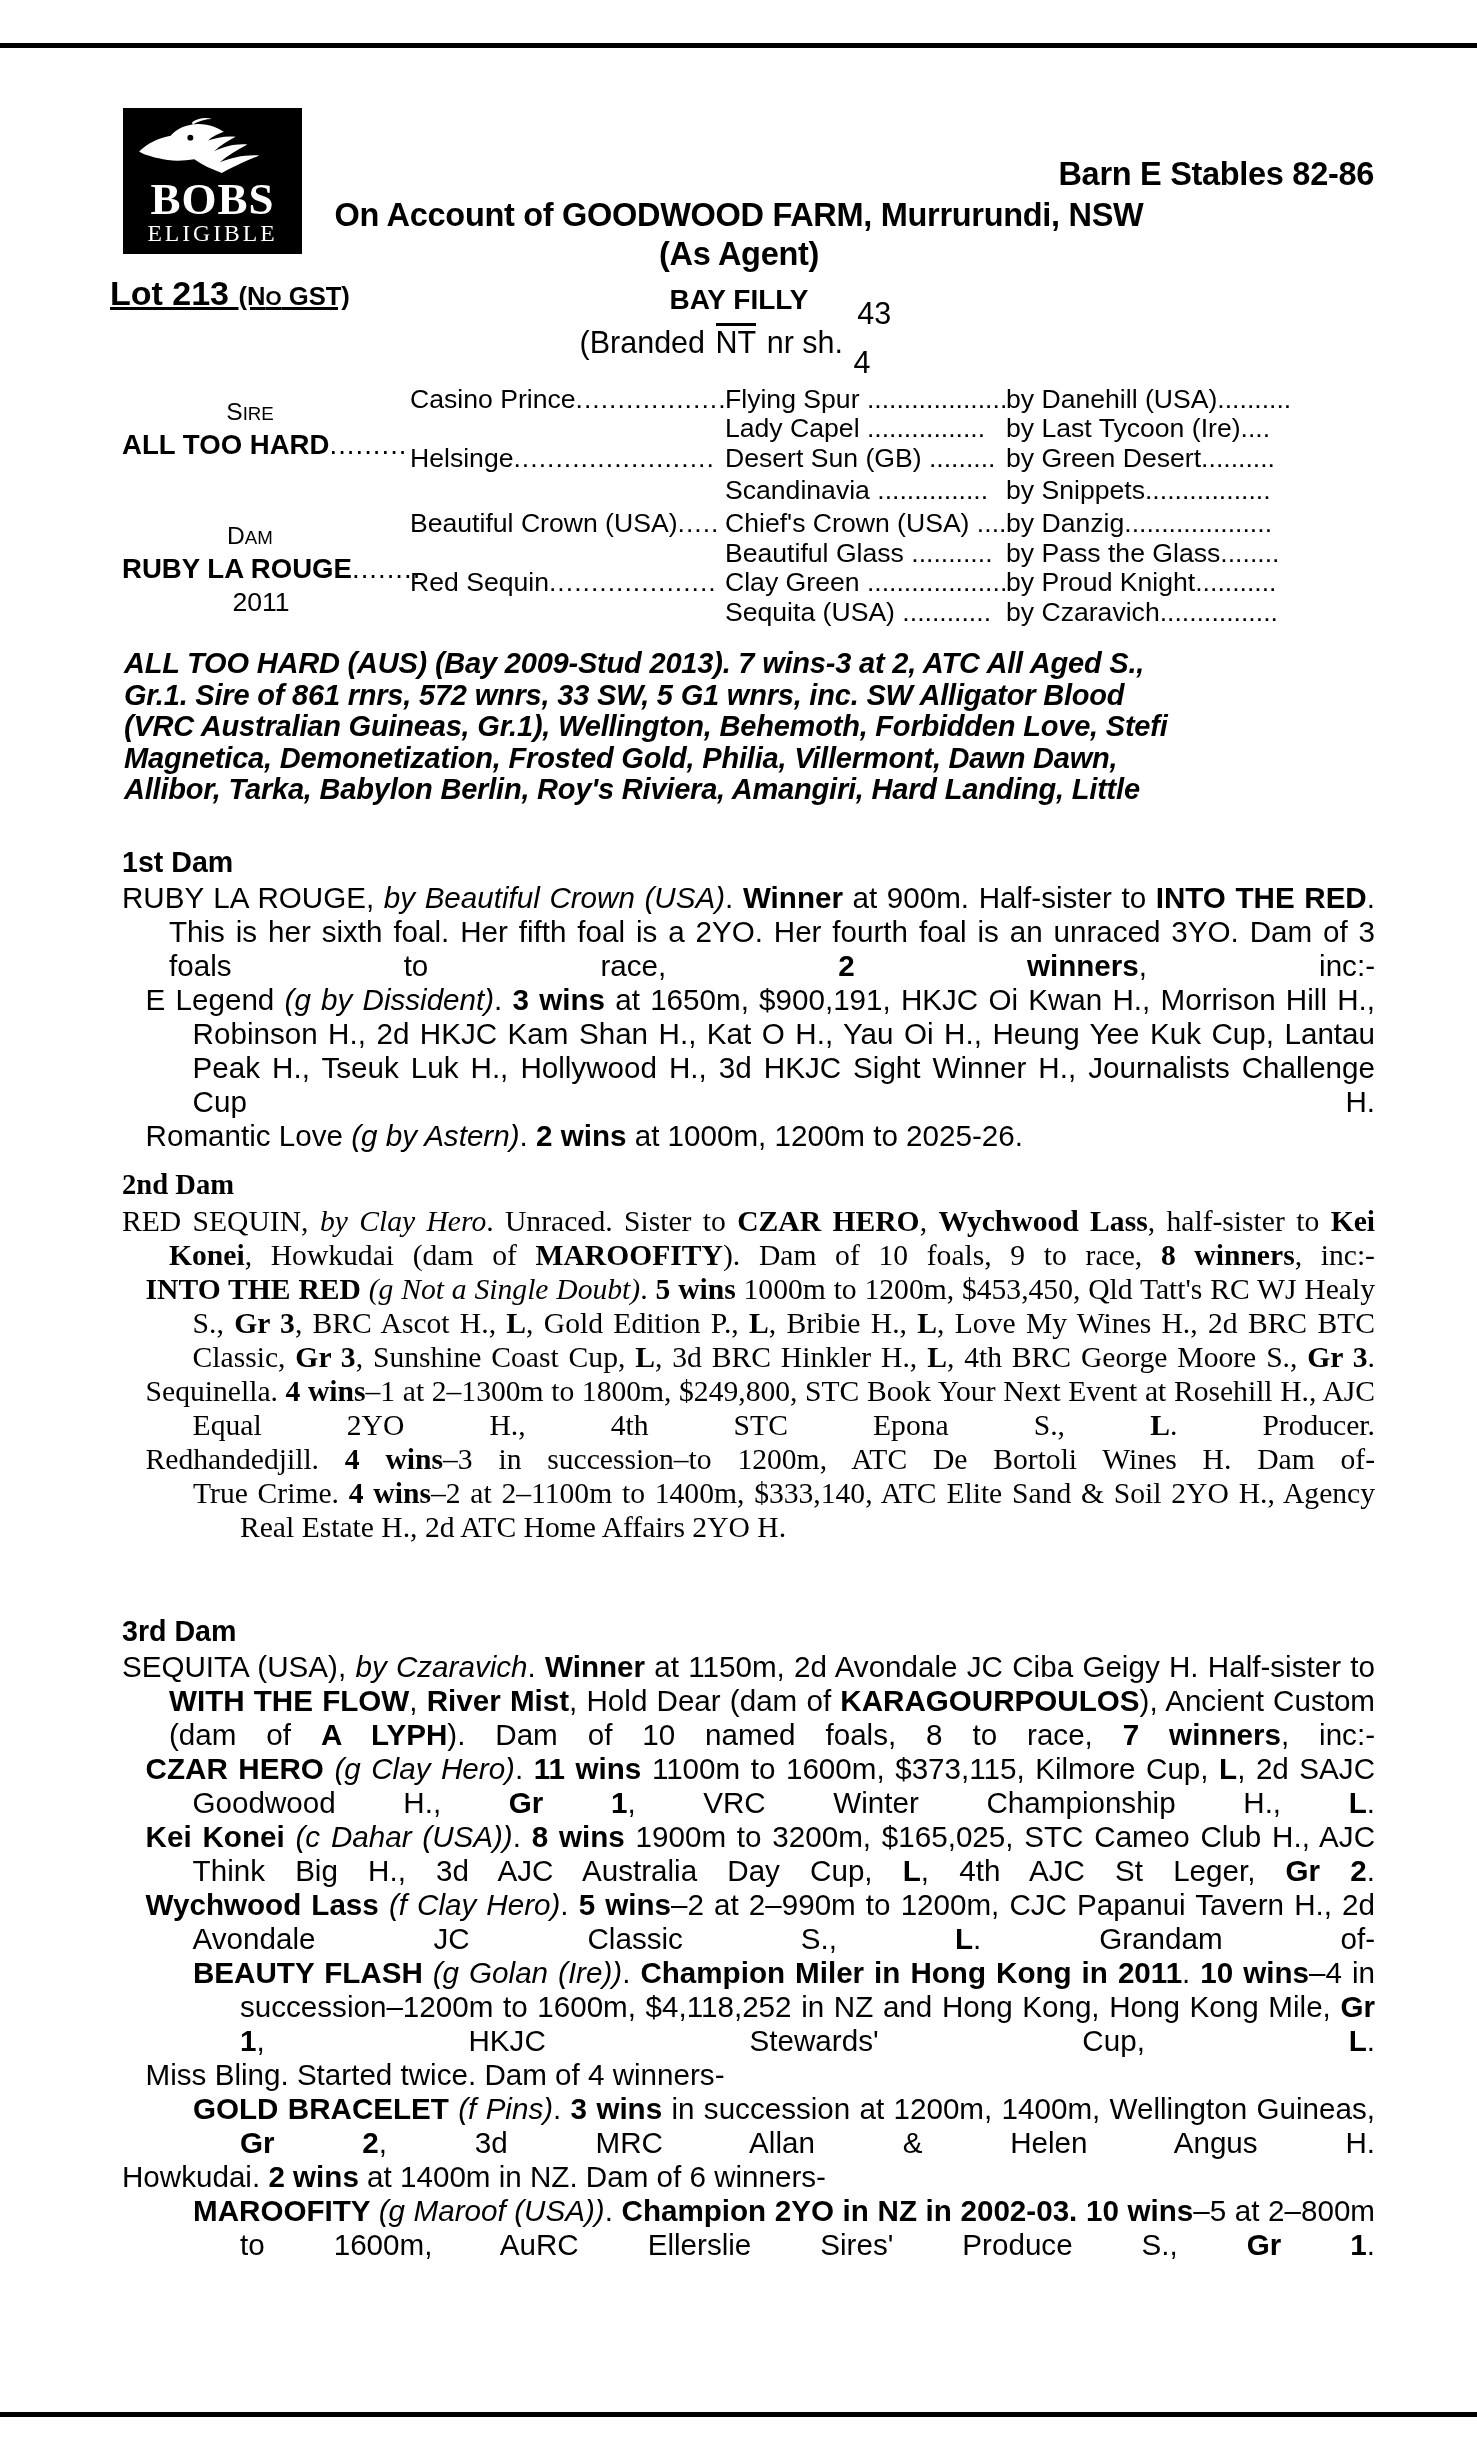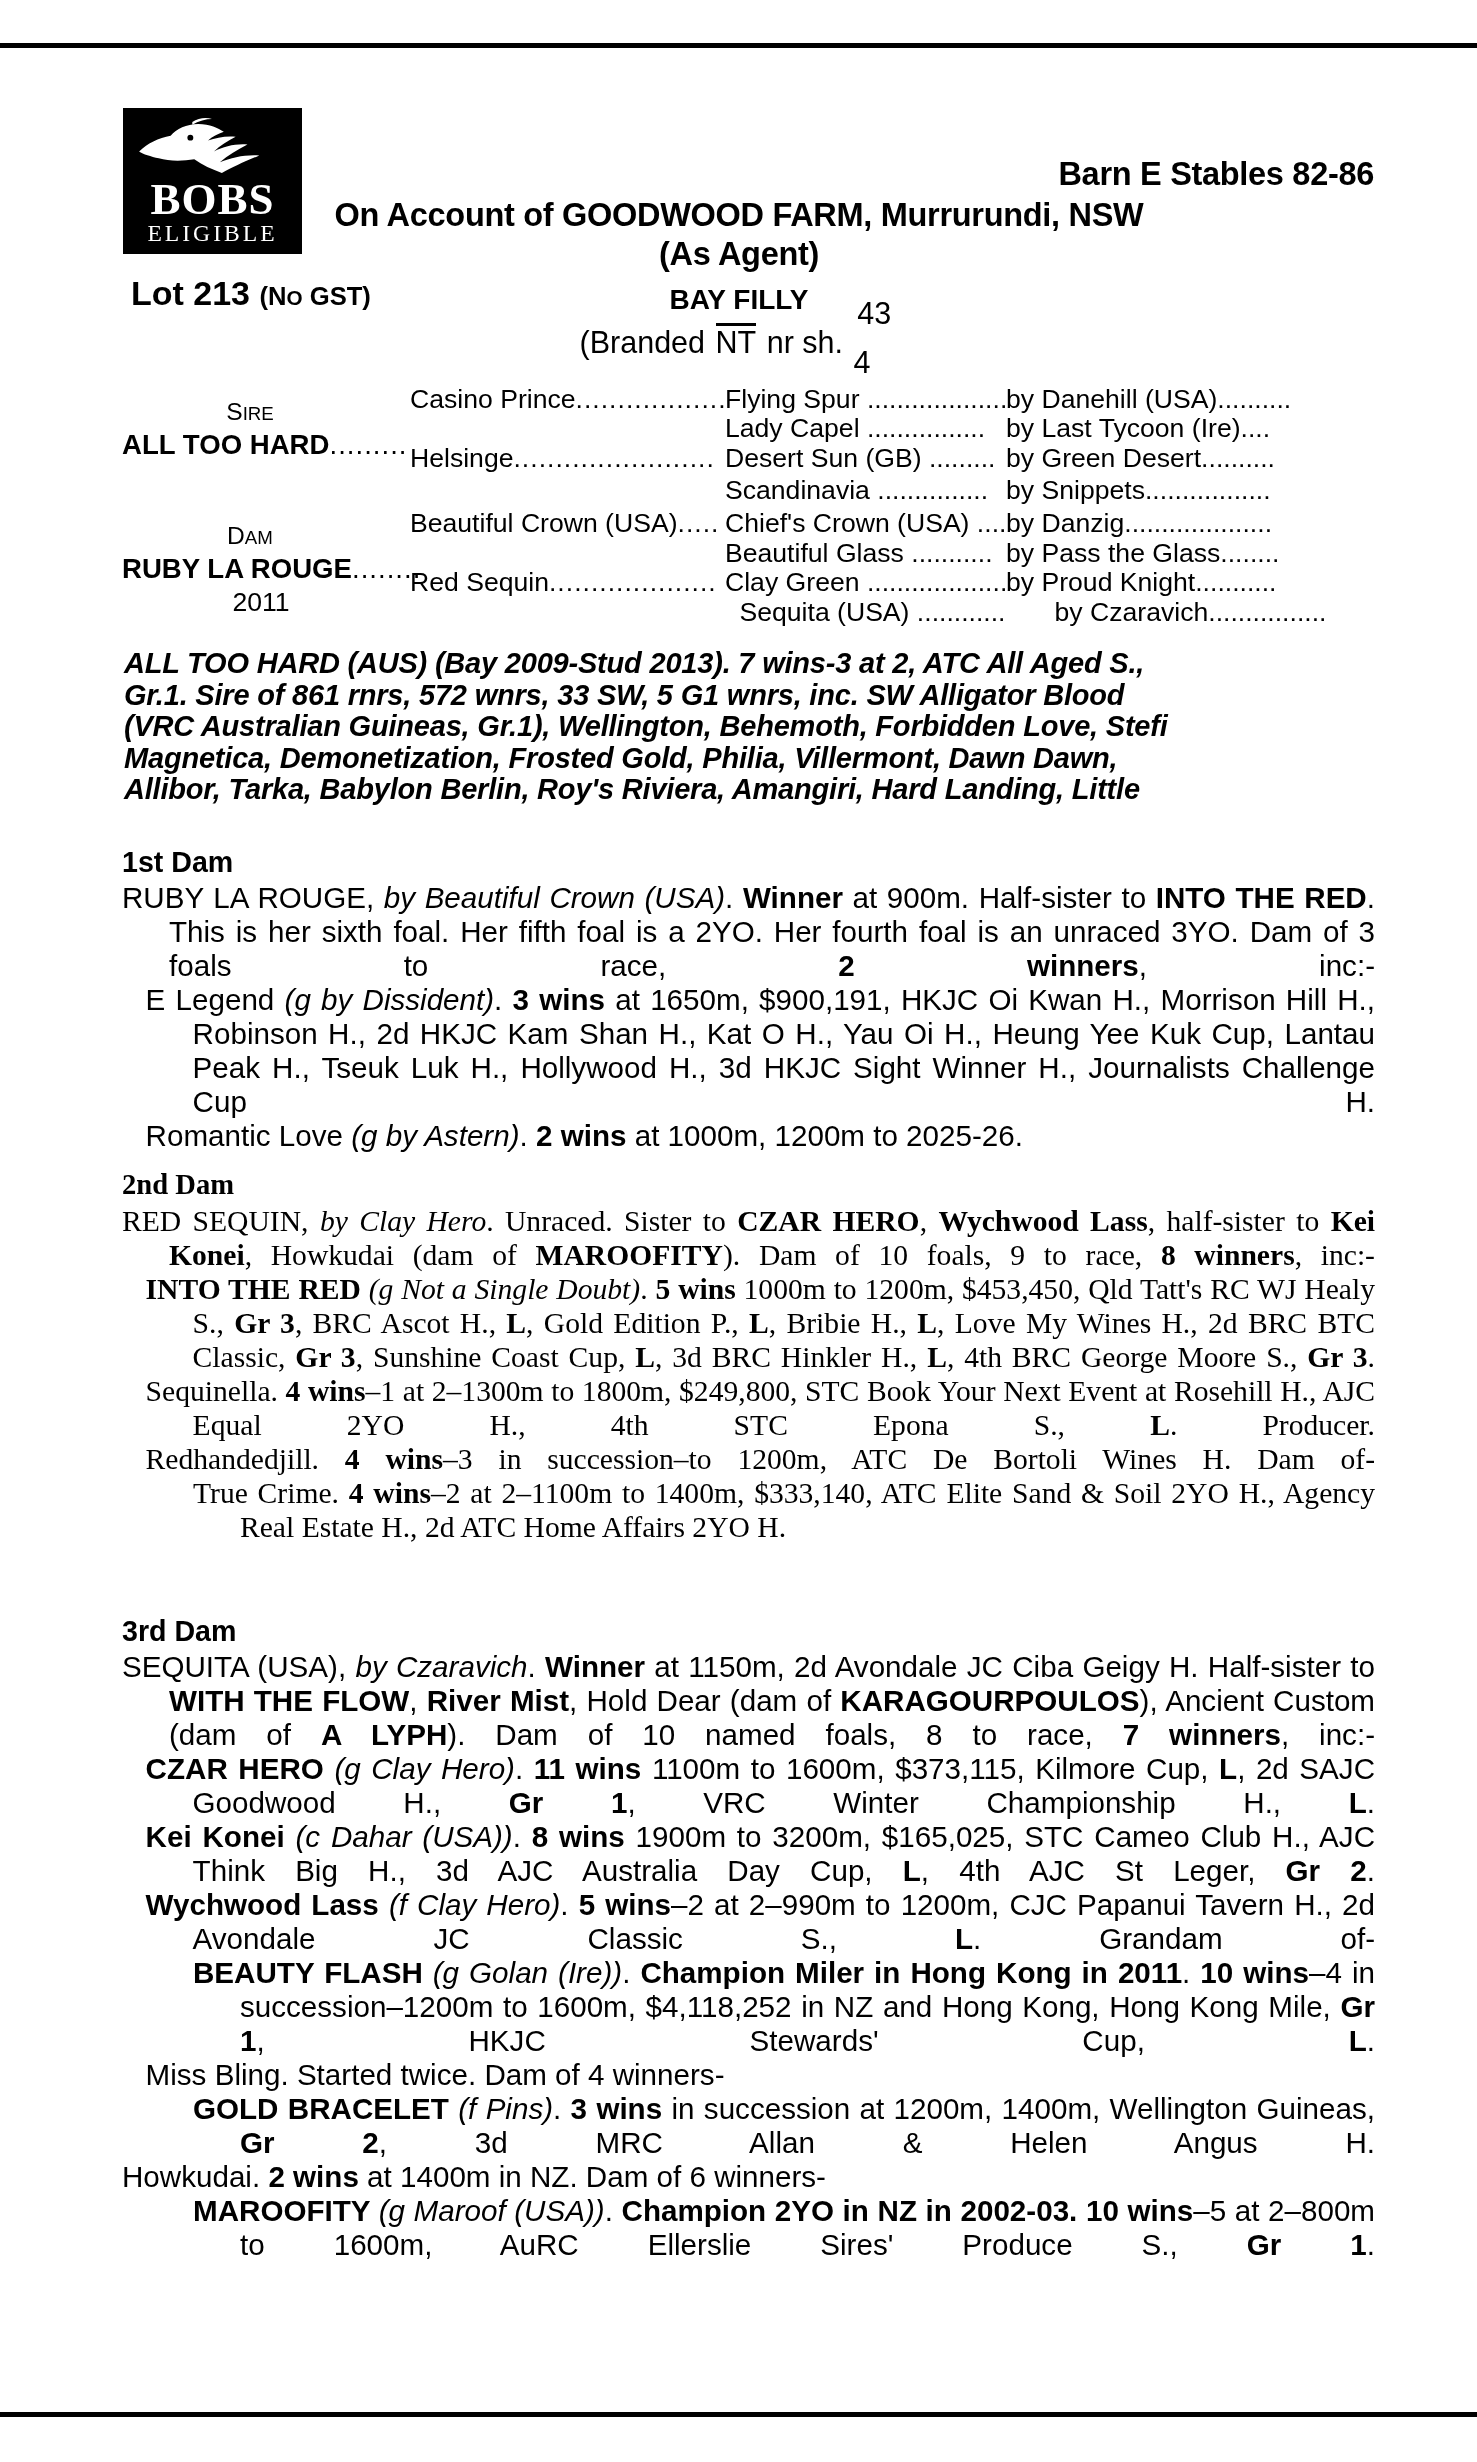--- a/index.html
+++ b/index.html
@@ -101,25 +101,26 @@
     width: 1478px;
     text-align: center;
     font-size: 32.5px;
     font-weight: 700;
     letter-spacing: -0.3px;
   }
 
   
   .lot {
     position: absolute;
-    left: 131px;
+    left: 110px;
     top: 274px;
     font-size: 34px;
     font-weight: 700;
     white-space: nowrap;
+    text-decoration: underline;
   }
   .lot .nogst {
     font-size: 25.6px;
     font-weight: 700;
   }
   .lot .nogst .sc { font-size: 20.7px; }
 
   .title {
     position: absolute;
     left: 0; top: 284px;
@@ -356,21 +357,21 @@
     </div>
 
     <div class="ped-col3">
         <div class="ggrow" style="top: 7.9px;"><span class="ggname">Flying Spur ....................</span><span class="ggsire">by Danehill (USA)..........</span></div>
         <div class="ggrow" style="top: 37px;"><span class="ggname">Lady Capel ................</span><span class="ggsire">by Last Tycoon (Ire)....</span></div>
         <div class="ggrow" style="top: 67px;"><span class="ggname">Desert Sun (GB) .........</span><span class="ggsire">by Green Desert..........</span></div>
         <div class="ggrow" style="top: 99px;"><span class="ggname">Scandinavia ...............</span><span class="ggsire">by Snippets.................</span></div>
         <div class="ggrow" style="top: 132px;"><span class="ggname">Chief's Crown (USA) ....</span><span class="ggsire">by Danzig....................</span></div>
         <div class="ggrow" style="top: 162px;"><span class="ggname">Beautiful Glass ...........</span><span class="ggsire">by Pass the Glass........</span></div>
         <div class="ggrow" style="top: 191px;"><span class="ggname">Clay Green ...................</span><span class="ggsire">by Proud Knight...........</span></div>
-        <div class="ggrow" style="top: 221px; text-align: center;"><span class="ggname">Sequita (USA) ............</span><span class="ggsire">by Czaravich................</span></div>
+        <div class="ggrow" style="top: 221px;"><span class="ggname">Sequita (USA) ............</span><span class="ggsire">by Czaravich................</span></div>
       </div>
   </div>
 
   <div class="sire-para">
       <span>ALL TOO HARD (AUS) (Bay 2009-Stud 2013). 7 wins-3 at 2, ATC All Aged S.,</span>
       <span>Gr.1. Sire of 861 rnrs, 572 wnrs, 33 SW, 5 G1 wnrs, inc. SW Alligator Blood</span>
       <span>(VRC Australian Guineas, Gr.1), Wellington, Behemoth, Forbidden Love, Stefi</span>
       <span>Magnetica, Demonetization, Frosted Gold, Philia, Villermont, Dawn Dawn,</span>
       <span>Allibor, Tarka, Babylon Berlin, Roy's Riviera, Amangiri, Hard Landing, Little</span>
     </div>

